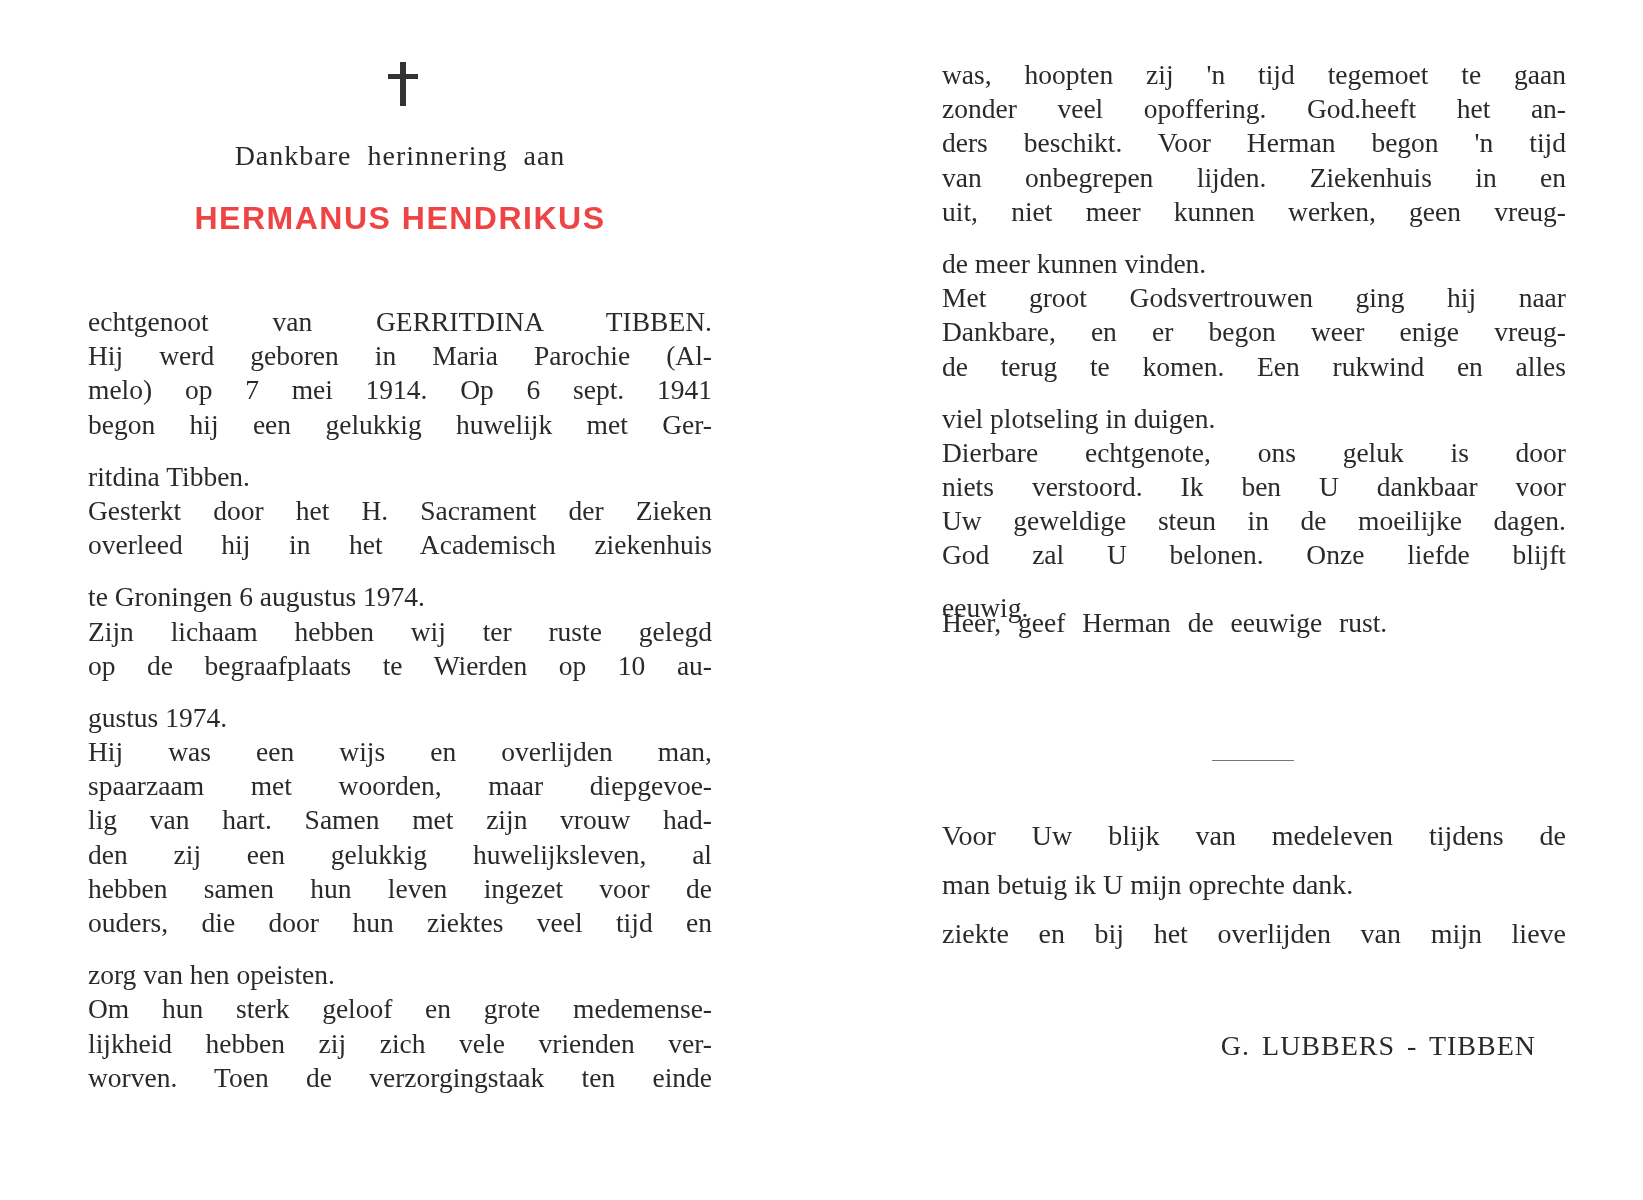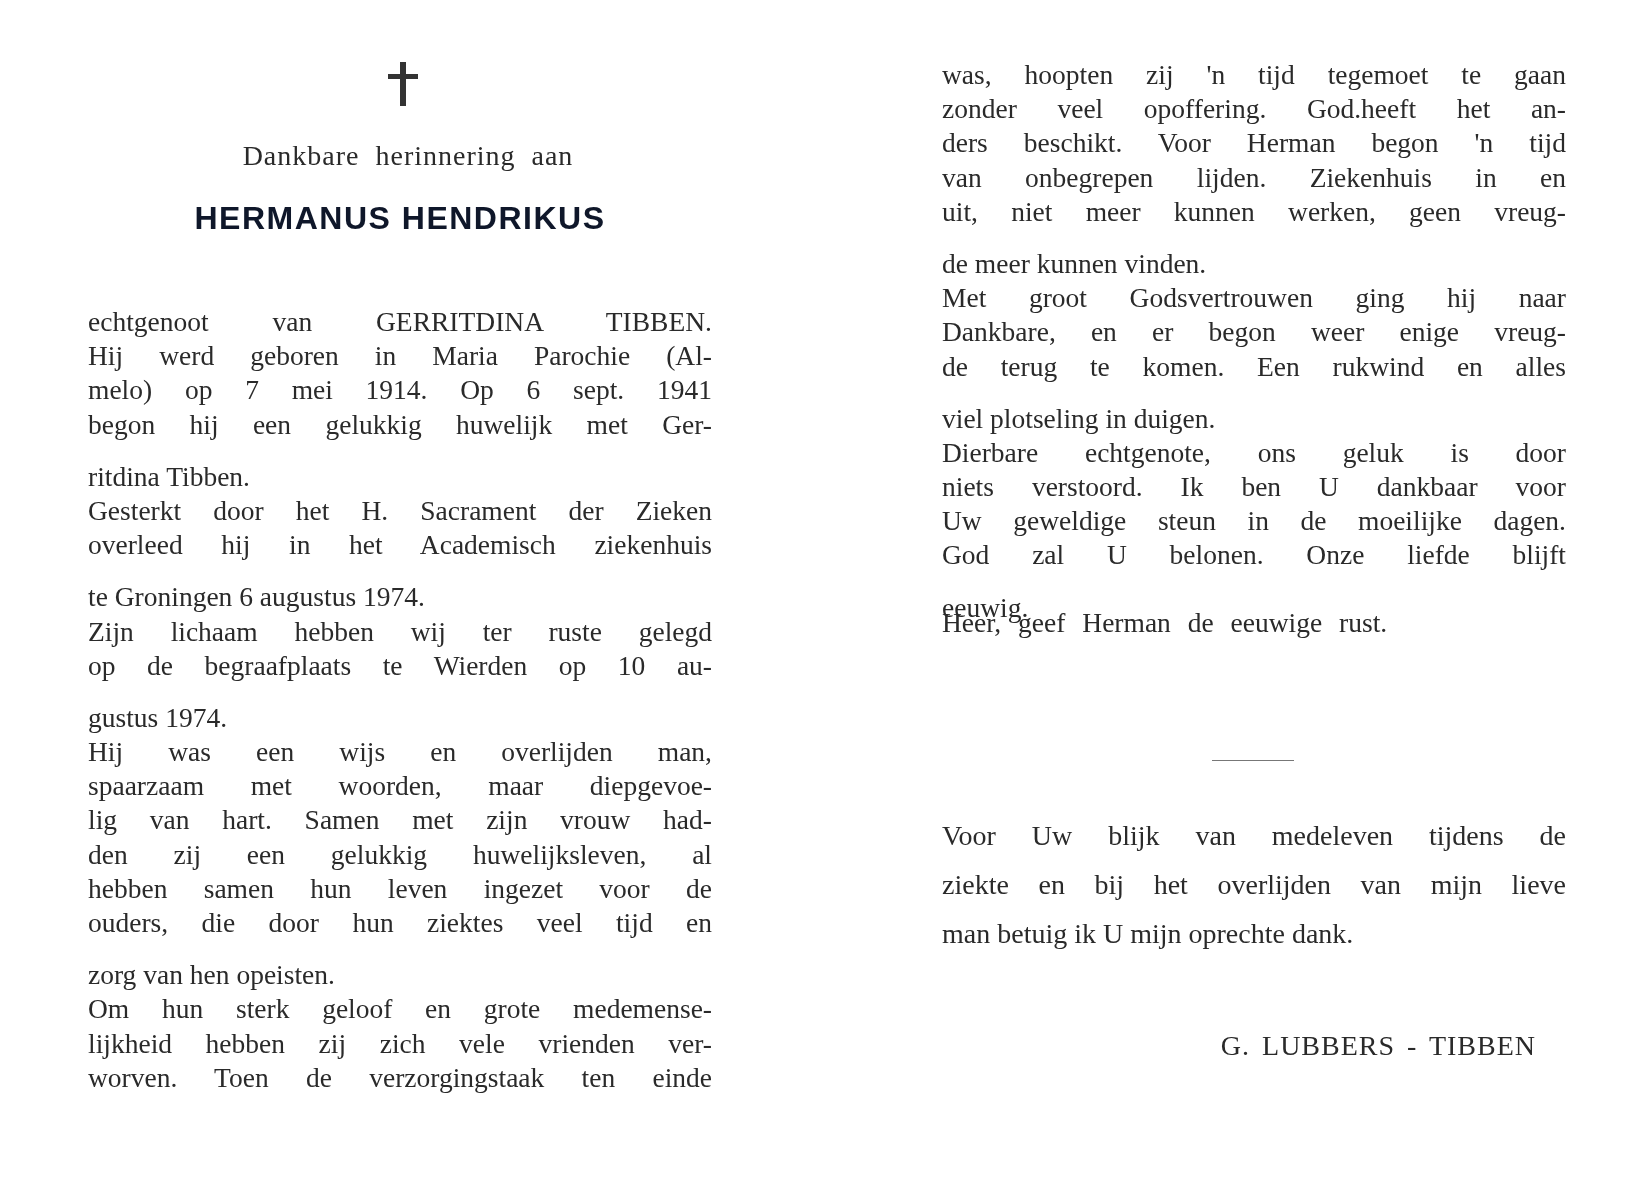--- a/index.html
+++ b/index.html
@@ -4,25 +4,25 @@
 <style>
   html, body { margin: 0; padding: 0; background: #ffffff; }
   body { width: 1643px; height: 1200px; position: relative; overflow: hidden;
          font-family: "Liberation Serif", "DejaVu Serif", serif; color: #2a2a2a; }
   .page { position: absolute; top: 0; height: 1200px; }
   .left { left: 88px; width: 624px; }
   .right { left: 942px; width: 624px; }
   .cross { position: absolute; left: 300px; top: 62px; width: 30px; height: 44px; }
   .cross .v { position: absolute; left: 12px; top: 0; width: 6px; height: 44px; background: #333; }
   .cross .h { position: absolute; left: 0; top: 12px; width: 30px; height: 5px; background: #333; }
-  .intro { position: absolute; top: 140px; left: 8px; width: 624px; text-align: center;
+  .intro { position: absolute; top: 140px; left: 0; width: 624px; text-align: center;
            font-size: 28px; letter-spacing: 1px; word-spacing: 8px; }
   .name { position: absolute; left: 0; width: 624px; text-align: center;
           font-family: "Liberation Sans", "DejaVu Sans", sans-serif; font-weight: bold;
-          font-size: 32px; letter-spacing: 1.5px; color: #0f172a; }
+          font-size: 32px; letter-spacing: 1.5px; color: #ef4444; }
   .name1 { top: 200px; }
   .name2 { top: 251px; }
   .body-text { position: absolute; left: 0; width: 624px; font-size: 27.5px; line-height: 34.2px; }
   .left .body-text { top: 305px; font-family: Liberation Serif, serif; }
   .right .body-text { top: 58px; }
   .line { display: block; white-space: nowrap; text-align: justify; text-align-last: justify; height: 34.2px; }
   .line.last { text-align-last: left; margin-top: 18px; }
   .prayer { position: absolute; top: 607px; left: 0; width: 560px; font-size: 27.5px; word-spacing: 10px; }
   .divider { position: absolute; top: 760px; left: 270px; width: 82px; height: 1px; background: #777; }
   .thanks { position: absolute; top: 811px; left: 0; width: 624px; font-size: 28px; line-height: 49px; }
@@ -78,17 +78,17 @@
       <span class="line">Dierbare echtgenote, ons geluk is door</span>
       <span class="line">niets verstoord. Ik ben U dankbaar voor</span>
       <span class="line">Uw geweldige steun in de moeilijke dagen.</span>
       <span class="line">God zal U belonen. Onze liefde blijft</span>
       <span class="line last">eeuwig.</span>
     </div>
   <div class="prayer">Heer, geef Herman de eeuwige rust.</div>
   <div class="divider"></div>
   <div class="thanks">
     <div class="line" style="height: 49px;">Voor Uw blijk van medeleven tijdens de</div>
+    <div class="line" style="height: 49px; text-align-last: left;">man betuig ik U mijn oprechte dank.</div>
     <div class="line" style="height: 49px;">ziekte en bij het overlijden van mijn lieve</div>
-    <div class="line" style="height: 49px; text-align-last: left;">man betuig ik U mijn oprechte dank.</div>
   </div>
   <div class="signature">G. LUBBERS - TIBBEN</div>
 </div>
 
 </body></html>

